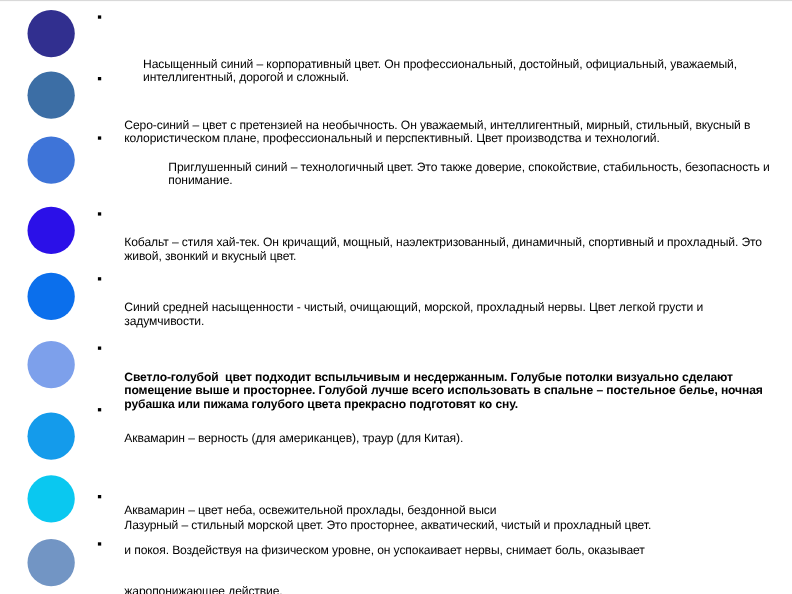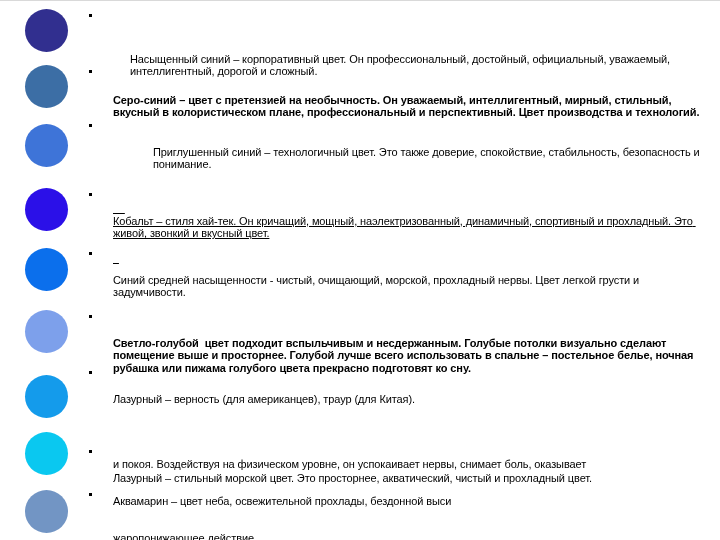--- a/index.html
+++ b/index.html
@@ -31,23 +31,23 @@
     width: 594px;
     font-size: 11px;
     line-height: 12.4px;
     letter-spacing: -0.1px;
     color: #000000;
     white-space: pre-wrap;
   }
   .para + .para { margin-top: 3px; }
 
   .r1 { top: 9px; }   .r1 .txt { top: 19px; margin-left: 17px; }   .r1 .bullet { top: 5px; }
-  .r2 { top: 65px; }  .r2 .txt { top: 4px; font-weight: bold; }   .r2 .bullet { top: 5px; }
+  .r2 { top: 65px; }  .r2 .txt { top: 18px; }   .r2 .bullet { top: 5px; }
   .r3 { top: 124px; } .r3 .txt { top: -3px; margin-left: 40px; }  .r3 .bullet { top: 0px; }
-  .r4 { top: 188px; } .r4 .txt { top: 2px; text-decoration: underline; }   .r4 .bullet { top: 5px; }
+  .r4 { top: 188px; } .r4 .txt { top: 2px; }   .r4 .bullet { top: 5px; }
   .r5 { top: 248px; } .r5 .txt { top: 1px; }   .r5 .bullet { top: 4px; }
   .r6 { top: 310px; } .r6 .txt { top: 2px; font-weight: bold; }   .r6 .bullet { top: 5px; }
   .r7 { top: 375px; } .r7 .txt { top: -7px; }  .r7 .bullet { top: -4px; }
   .r8 { top: 432px; } .r8 .txt { top: 15px; }  .r8 .bullet { top: 18px; }
   .r9 { top: 490px; } .r9 .txt { top: 0px; }   .r9 .bullet { top: 3px; }
 </style>
 </head>
 <body>
 
 <div class="top-line"></div>
@@ -97,24 +97,24 @@
   <div class="bullet"></div>
   <div class="txt">
     <div class="para">Светло-голубой  цвет подходит вспыльчивым и несдержанным. Голубые потолки визуально сделают помещение выше и просторнее. Голубой лучше всего использовать в спальне – постельное белье, ночная рубашка или пижама голубого цвета прекрасно подготовят ко сну.</div>
   </div>
 </div>
 
 <div class="row r7">
   <div class="circle" style="background: rgb(20, 155, 235);"></div>
   <div class="bullet"></div>
   <div class="txt">
-    <div class="para">Лазурный – верность (для американцев), траур (для Китая).</div>
+    <div class="para">Аквамарин – верность (для американцев), траур (для Китая).</div>
     <div class="para">
+      <div class="line">Аквамарин – цвет неба, освежительной прохлады, бездонной выси</div>
       <div class="line">и покоя. Воздействуя на физическом уровне, он успокаивает нервы, снимает боль, оказывает</div>
-      <div class="line">Аквамарин – цвет неба, освежительной прохлады, бездонной выси</div>
       <div class="line">жаропонижающее действие.</div>
     </div>
     
   </div>
 </div>
 
 <div class="row r8">
   <div class="circle" style="background: rgb(10, 200, 240);"></div>
   <div class="bullet"></div>
   <div class="txt">

